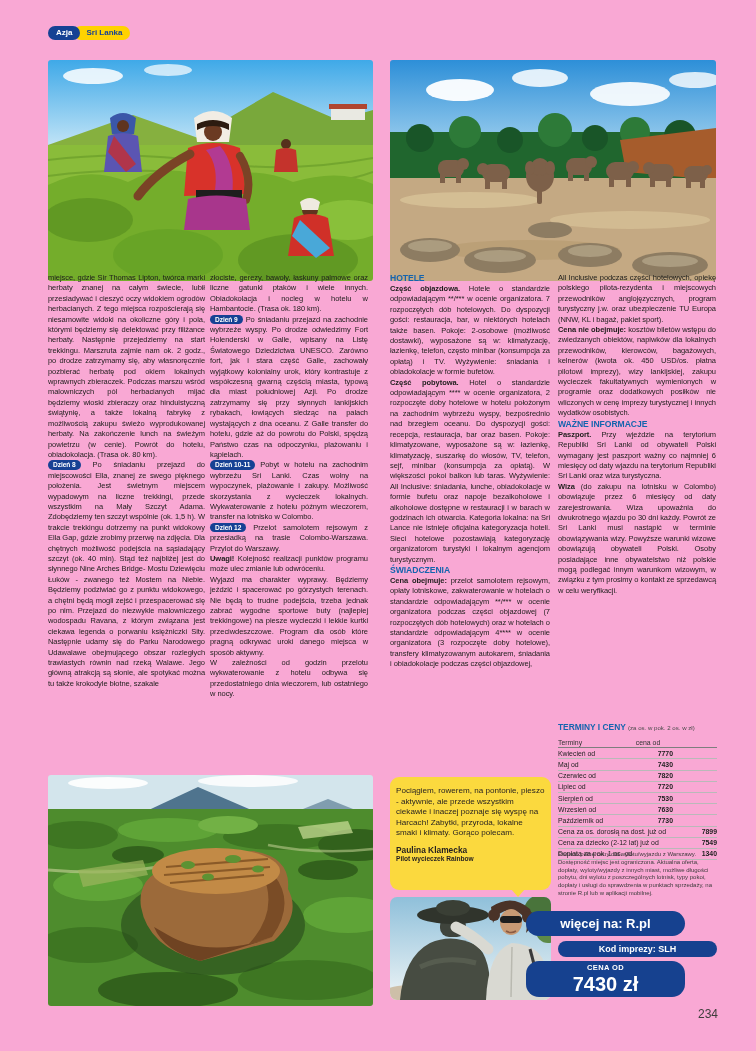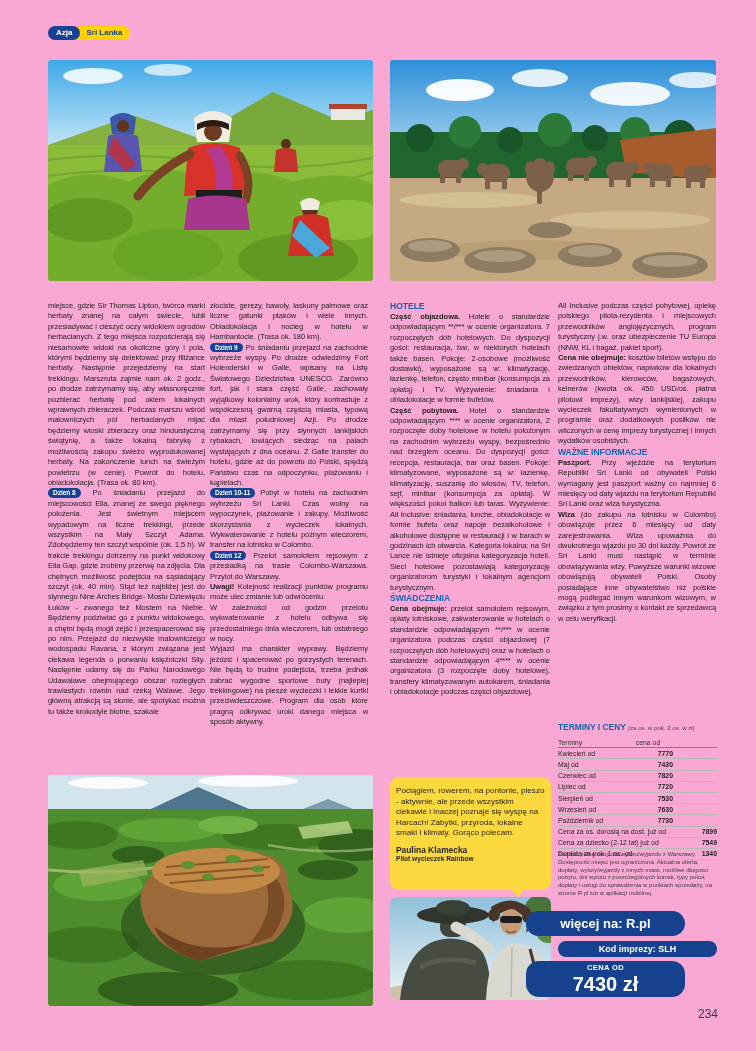--- a/index.html
+++ b/index.html
@@ -14,21 +14,21 @@
 
   
   .photo{position:absolute;border-radius:3px;overflow:hidden;}
   #photo-tea{left:48px;top:60px;width:325px;height:221px;}
   #photo-elephants{left:390px;top:60px;width:326px;height:221px;}
   #photo-sigiriya{left:48px;top:775px;width:325px;height:231px;}
   #photo-guide{left:390px;top:897px;width:161px;height:103px;border-radius:7px;}
   .photo svg{display:block;}
 
   
-  .col{position:absolute;top:301px;font-size:7.5px;line-height:10.4px;color:#1d1d1b;
+  .col{position:absolute;top:273px;font-size:7.5px;line-height:10.4px;color:#1d1d1b;
        text-align:justify;letter-spacing:-0.05px;}
   #col1{left:48px;width:157px;}
   #col2{left:210px;width:158px;}
   #col3{left:390px;width:160px;}
   #col4{left:558px;width:158px;}
   .col p{margin:0;}
   .day-badge{display:inline-block;background:#164194;color:#fff;font-weight:bold;
        font-size:6.6px;line-height:9px;padding:0 5px 0.5px;border-radius:6px;vertical-align:baseline;}
   .sec-header{color:#1464ae;font-weight:bold;font-size:8.6px;line-height:11px;margin:2px 0 0;text-align:left;}
   .lead{font-weight:bold;}
@@ -220,34 +220,34 @@
     <p><span>miejsce, gdzie Sir Thomas Lipton, twórca marki herbaty znanej na całym świecie, lubił przesiadywać i cieszyć oczy widokiem ogrodów herbacianych. Z tego miejsca rozpościerają się niesamowite widoki na okoliczne góry i pola, którymi będziemy się delektować przy filiżance herbaty. Następnie przejedziemy na start trekkingu. Marszruta zajmie nam ok. 2 godz., po drodze zatrzymamy się, aby własnoręcznie pozbierać herbatę pod okiem lokalnych wprawnych zbieraczek. Podczas marszu wśród malowniczych pól herbacianych mijać będziemy wioski zbieraczy oraz hinduistyczną świątynię, a także lokalną fabrykę z możliwością zakupu świeżo wyprodukowanej herbaty. Na zakończenie lunch na świeżym powietrzu (w cenie). Powrót do hotelu, obiadokolacja. (Trasa ok. 80 km).</span></p>
     <p><span class="day-badge">Dzień 8</span> <span>Po śniadaniu przejazd do miejscowości Ella, znanej ze swego pięknego położenia. Jest świetnym miejscem wypadowym na liczne trekkingi, przede wszystkim na Mały Szczyt Adama. Zdobędziemy ten szczyt wspólnie (ok. 1,5 h). W trakcie trekkingu dotrzemy na punkt widokowy Ella Gap, gdzie zrobimy przerwę na zdjęcia. Dla chętnych możliwość podejścia na sąsiadający szczyt (ok. 40 min). Stąd też najbliżej jest do słynnego Nine Arches Bridge- Mostu Dziewięciu Łuków - zwanego też Mostem na Niebie. Będziemy podziwiać go z punktu widokowego, a chętni będą mogli zejść i przespacerować się po nim. Przejazd do niezwykle malowniczego wodospadu Ravana, z którym związana jest ciekawa legenda o porwaniu księżniczki Sity. Następnie udamy się do Parku Narodowego Udawalawe obejmującego obszar rozległych trawiastych równin nad rzeką Walawe. Jego główną atrakcją są słonie, ale spotykać można tu także krokodyle błotne, szakale</span></p>
   </div>
 
   <div class="col" id="col2">
     <p><span>złociste, gerezy, bawoły, łaskuny palmowe oraz liczne gatunki ptaków i wiele innych. Obiadokolacja i nocleg w hotelu w Hambantocie. (Trasa ok. 180 km).</span></p>
     <p><span class="day-badge">Dzień 9</span> <span>Po śniadaniu przejazd na zachodnie wybrzeże wyspy. Po drodze odwiedzimy Fort Holenderski w Galle, wpisany na Listę Światowego Dziedzictwa UNESCO. Zarówno fort, jak i stara część Galle, zachowały wyjątkowy kolonialny urok, który kontrastuje z współczesną gwarną częścią miasta, typową dla miast południowej Azji. Po drodze zatrzymamy się przy słynnych lankijskich rybakach, łowiących siedząc na palach wystających z dna oceanu. Z Galle transfer do hotelu, gdzie aż do powrotu do Polski, spędzą Państwo czas na odpoczynku, plażowaniu i kąpielach.</span></p>
     <p><span class="day-badge">Dzień 10-11</span> <span>Pobyt w hotelu na zachodnim wybrzeżu Sri Lanki. Czas wolny na wypoczynek, plażowanie i zakupy. Możliwość skorzystania z wycieczek lokalnych. Wykwaterowanie z hotelu późnym wieczorem, transfer na lotnisko w Colombo.</span></p>
     <p><span class="day-badge">Dzień 12</span> <span>Przelot samolotem rejsowym z przesiadką na trasie Colombo-Warszawa. Przylot do Warszawy.</span></p>
     <p><b class="lead">Uwagi!</b> <span>Kolejność realizacji punktów programu może ulec zmianie lub odwróceniu.</span></p>
+    <p><span>Wyjazd ma charakter wyprawy. Będziemy jeździć i spacerować po górzystych terenach. Nie będą to trudne podejścia, trzeba jednak zabrać wygodne sportowe buty (najlepiej trekkingowe) na piesze wycieczki i lekkie kurtki przeciwdeszczowe. Program dla osób które pragną odkrywać uroki danego miejsca w sposób aktywny.</span></p>
     <p><span>W zależności od godzin przelotu wykwaterowanie z hotelu odbywa się przedostatniego dnia wieczorem, lub ostatniego w nocy.</span></p>
-    <p><span>Wyjazd ma charakter wyprawy. Będziemy jeździć i spacerować po górzystych terenach. Nie będą to trudne podejścia, trzeba jednak zabrać wygodne sportowe buty (najlepiej trekkingowe) na piesze wycieczki i lekkie kurtki przeciwdeszczowe. Program dla osób które pragną odkrywać uroki danego miejsca w sposób aktywny.</span></p>
   </div>
 
   <div class="col" id="col3">
     <p class="sec-header">HOTELE</p>
     <p><b class="lead">Część objazdowa.</b> <span>Hotele o standardzie odpowiadającym **/*** w ocenie organizatora. 7 rozpoczętych dób hotelowych. Do dyspozycji gości: restauracja, bar, w niektórych hotelach także basen. Pokoje: 2-osobowe (możliwość dostawki), wyposażone są w: klimatyzację, łazienkę, telefon, często minibar (konsumpcja za opłatą) i TV. Wyżywienie: śniadania i obiadokolacje w formie bufetów.</span></p>
     <p><b class="lead">Część pobytowa.</b> <span>Hotel o standardzie odpowiadającym **** w ocenie organizatora, 2 rozpoczęte doby hotelowe w hotelu położonym na zachodnim wybrzeżu wyspy, bezpośrednio nad brzegiem oceanu. Do dyspozycji gości: recepcja, restauracja, bar oraz basen. Pokoje: klimatyzowane, wyposażone są w: łazienkę, klimatyzację, suszarkę do włosów, TV, telefon, sejf, minibar (konsumpcja za opłatą). W większości pokoi balkon lub taras. Wyżywienie: All Inclusive: śniadania, lunche, obiadokolacje w formie bufetu oraz napoje bezalkoholowe i alkoholowe dostępne w restauracji i w barach w godzinach ich otwarcia. Kategoria lokalna: na Sri Lance nie istnieje oficjalna kategoryzacja hoteli. Sieci hotelowe pozostawiają kategoryzację organizatorom turystyki i lokalnym agencjom turystycznym.</span></p>
     <p class="sec-header">ŚWIADCZENIA</p>
     <p><b class="lead">Cena obejmuje:</b> <span>przelot samolotem rejsowym, opłaty lotniskowe, zakwaterowanie w hotelach o standardzie odpowiadającym **/*** w ocenie organizatora podczas części objazdowej (7 rozpoczętych dób hotelowych) oraz w hotelach o standardzie odpowiadającym 4**** w ocenie organizatora (3 rozpoczęte doby hotelowe), transfery klimatyzowanym autokarem, śniadania i obiadokolacje podczas części objazdowej,</span></p>
   </div>
 
   <div class="col" id="col4">
-    <p><span>All Inclusive podczas części pobytowej, opiekę polskiego pilota-rezydenta i miejscowych przewodników anglojęzycznych, program turystyczny j.w. oraz ubezpieczenie TU Europa (NNW, KL i bagaż, pakiet sport).</span></p>
+    <p><span>All Inclusive podczas części hotelowych, opiekę polskiego pilota-rezydenta i miejscowych przewodników anglojęzycznych, program turystyczny j.w. oraz ubezpieczenie TU Europa (NNW, KL i bagaż, pakiet sport).</span></p>
     <p><b class="lead">Cena nie obejmuje:</b> <span>kosztów biletów wstępu do zwiedzanych obiektów, napiwków dla lokalnych przewodników, kierowców, bagażowych, kelnerów (kwota ok. 450 USD/os. płatna pilotowi imprezy), wizy lankijskiej, zakupu wycieczek fakultatywnych wymienionych w programie oraz dodatkowych posiłków nie wliczonych w cenę imprezy turystycznej i innych wydatków osobistych.</span></p>
     <p class="sec-header">WAŻNE INFORMACJE</p>
     <p><b class="lead">Paszport.</b> <span>Przy wjeździe na terytorium Republiki Sri Lanki od obywateli Polski wymagany jest paszport ważny co najmniej 6 miesięcy od daty wjazdu na terytorium Republiki Sri Lanki oraz wiza turystyczna.</span></p>
     <p><b class="lead">Wiza</b> <span>(do zakupu na lotnisku w Colombo) obowiązuje przez 6 miesięcy od daty zarejestrowania. Wiza upoważnia do dwukrotnego wjazdu po 30 dni każdy. Powrót ze Sri Lanki musi nastąpić w terminie obowiązywania wizy. Powyższe warunki wizowe obowiązują obywateli Polski. Osoby posiadające inne obywatelstwo niż polskie mogą podlegać innym warunkom wizowym, w związku z tym prosimy o kontakt ze sprzedawcą w celu weryfikacji.</span></p>
   </div>
 
   <div class="photo" id="photo-sigiriya">
     <svg width="325" height="231" viewBox="0 0 325 231">
       <rect width="325" height="40" fill="#d3e5ec"></rect>
       <ellipse cx="60" cy="8" rx="40" ry="6" fill="#ffffff" opacity=".9"></ellipse>

